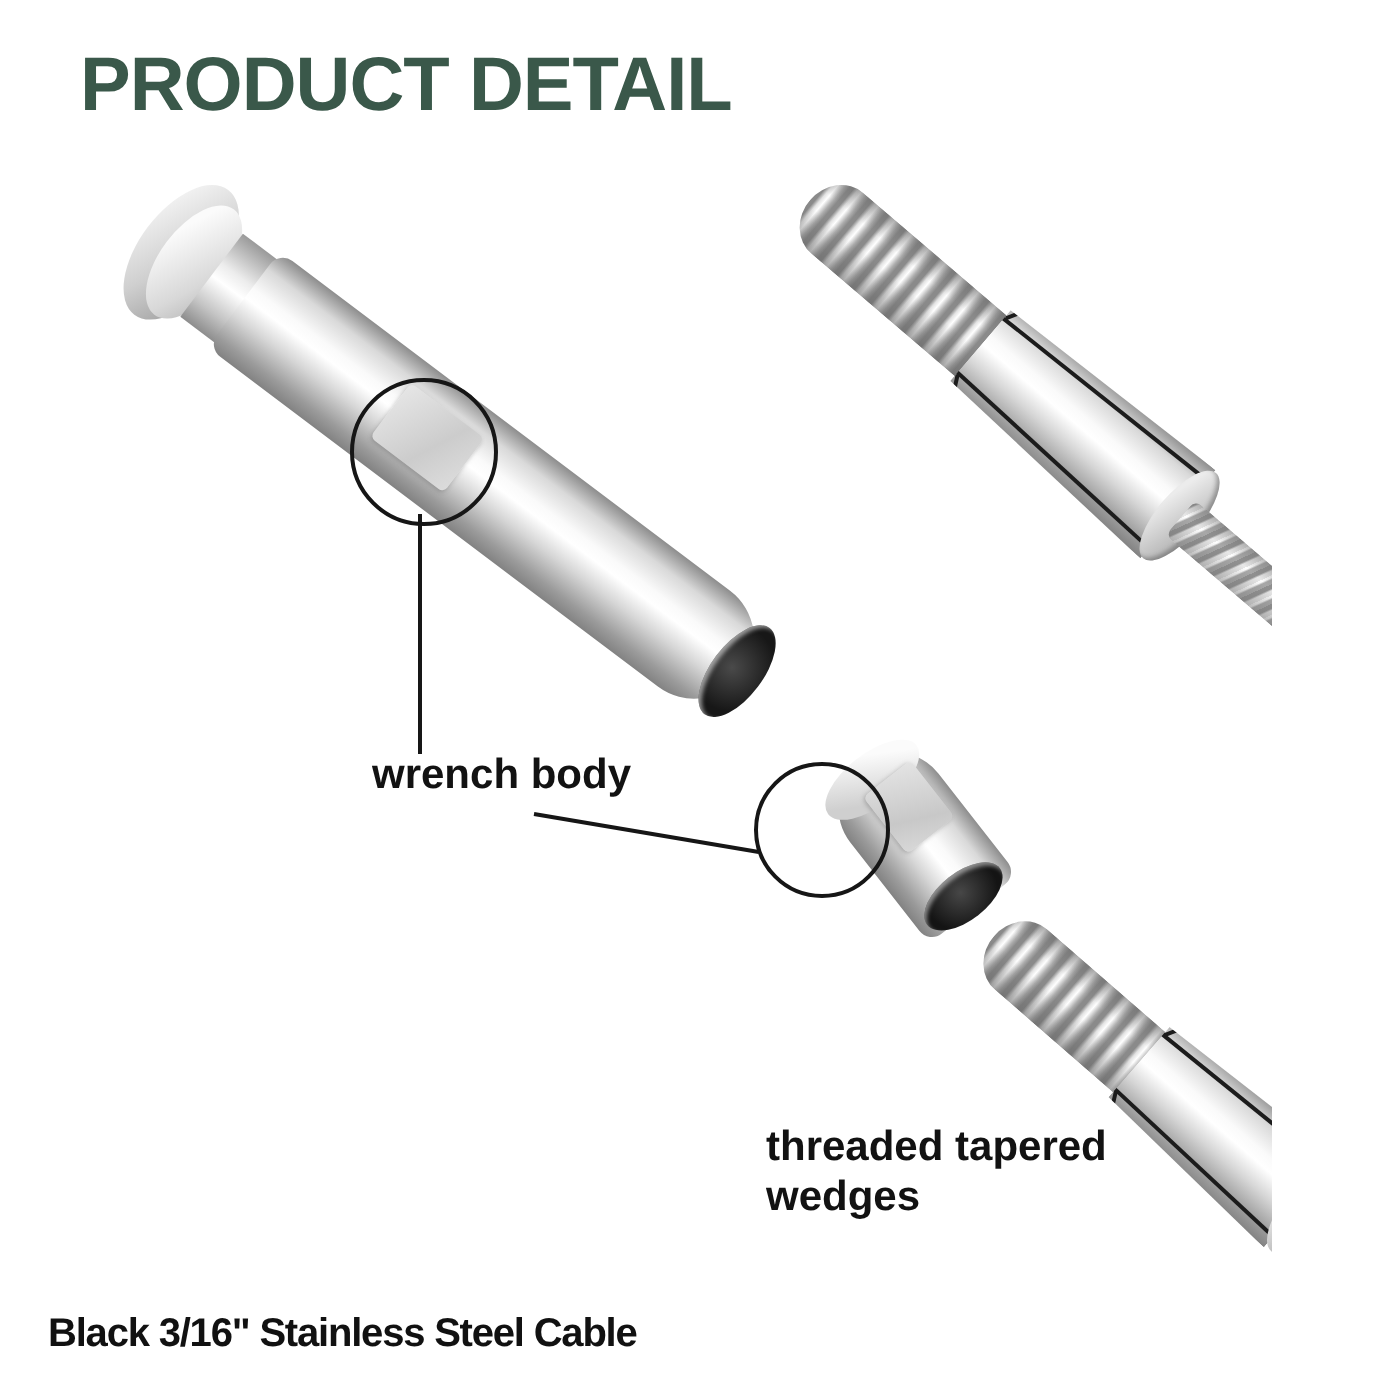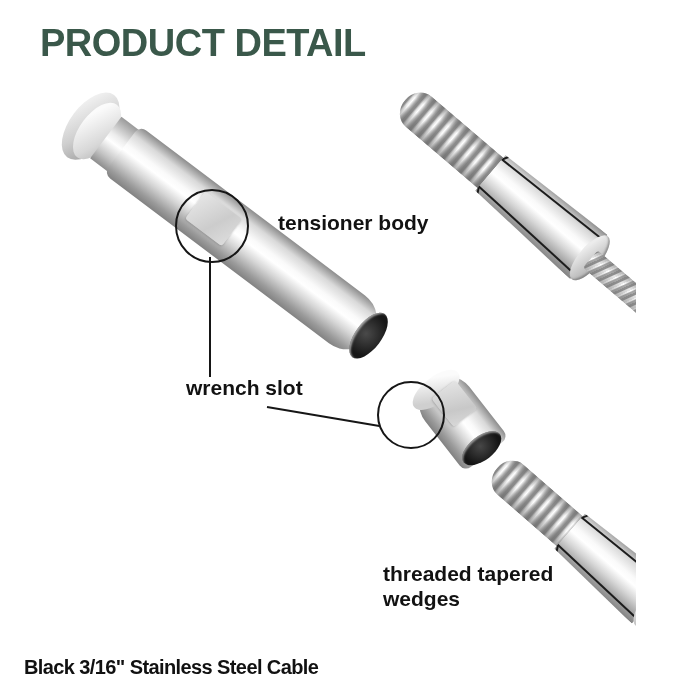--- a/index.html
+++ b/index.html
@@ -143,21 +143,20 @@
     </div>
     <div class="abs sb-endface"></div>
     <div class="abs sb-hole"></div>
   </div>
 
   <div class="abs callout-circle circle-1"></div>
   <div class="abs callout-circle circle-2"></div>
   <div class="abs leader line-1"></div>
   <div class="abs leader line-2"></div>
 
-  <div class="abs callout-label label-tensioner">tensioner body</div>
-  <div class="abs callout-label label-wrench">wrench slot</div>
+  <div class="abs callout-label label-wrench">wrench body</div>
   <div class="abs callout-label label-wedges">threaded tapered
 wedges</div>
 
 
   <div class="abs caption">Black 3/16" Stainless Steel Cable</div>
 
 </div>
 
 </body></html>

